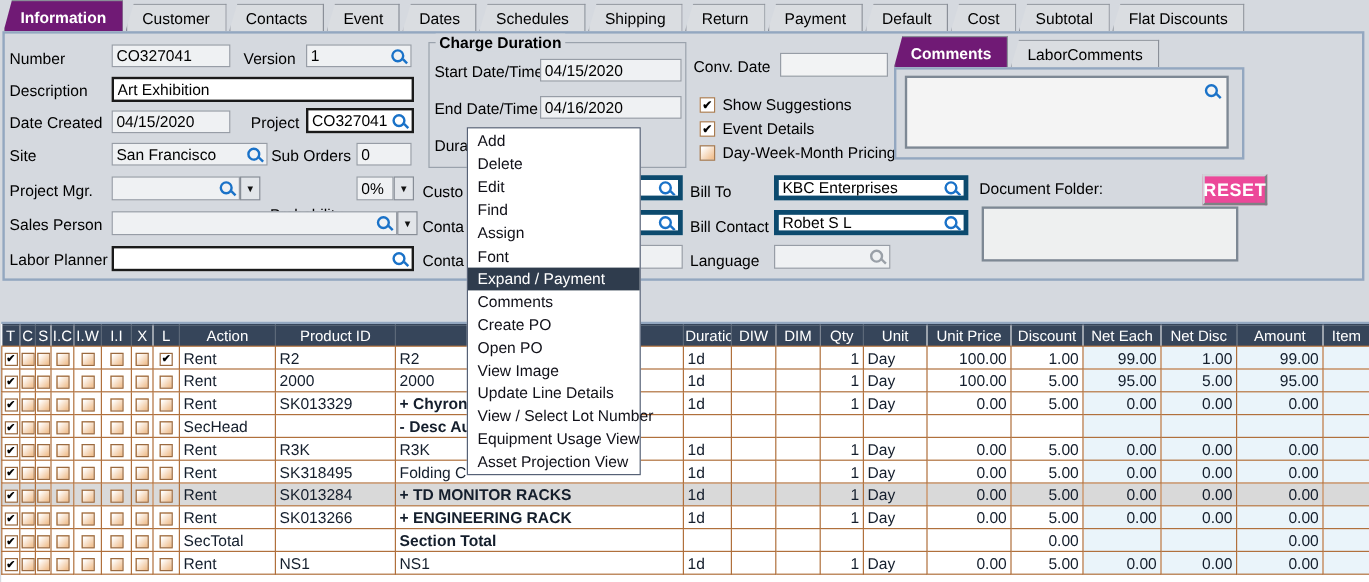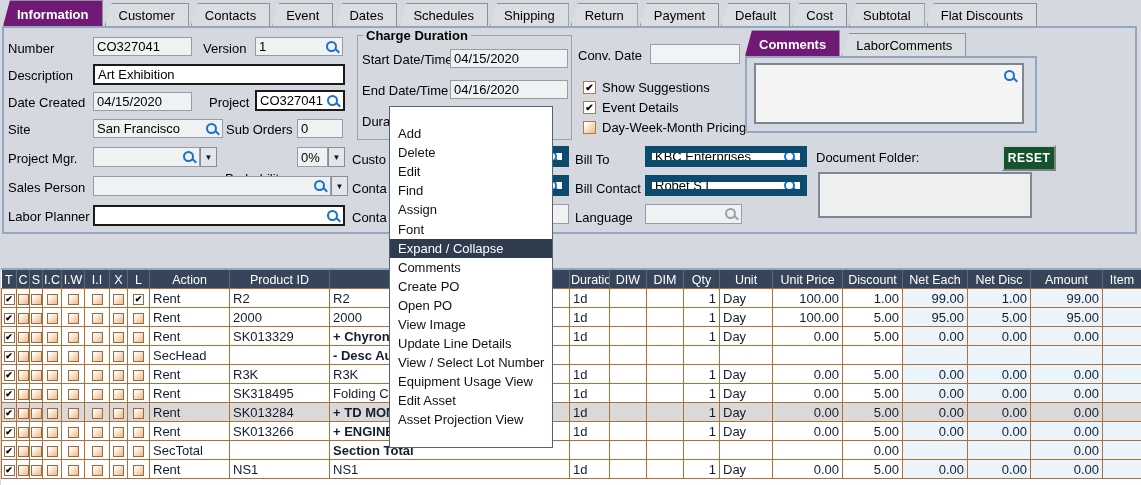--- a/index.html
+++ b/index.html
@@ -7,37 +7,37 @@
   
   .tabbar{position:absolute;display:flex;align-items:flex-end;}
   .tab{height:19px;padding:2px 13px 1px;background:#dadde1;border:1px solid #8a8f98;border-bottom:none;margin-right:2px;display:flex;align-items:center;clip-path:polygon(7px 0,100% 0,100% 100%,0 100%);white-space:nowrap;}
   .tab.active{background:#701a75;color:#fff;font-weight:bold;height:22px;}
   
   .mainpanel{position:absolute;left:2px;top:26px;width:1135px;height:208px;border:2px solid #93a7c0;box-sizing:border-box;}
   .lb{position:absolute;white-space:nowrap;}
   .fld{position:absolute;height:19px;background:#eff1f3;border:1px solid #979da6;box-sizing:border-box;display:flex;align-items:center;padding:0 3px;white-space:nowrap;overflow:hidden;}
   .fld .v{flex:1;overflow:hidden;white-space:nowrap;}
   .fld.white{background:#fff;border:2px solid #1a1a1a;}
-  .fld.bill{background:#fff;border:7px solid #0c4a6e;align-items:center;}
+  .fld.bill{background:#fff;border:4px solid #0c4a6e;align-items:center;}
   .arr{position:absolute;width:17px;height:20px;background:#e2e5e9;border:1px solid #878d96;box-sizing:border-box;display:flex;align-items:center;justify-content:center;font-size:8px;color:#111;}
   .mag{position:relative;width:14px;height:14px;flex:0 0 auto;display:inline-block;}
   .mag::before{content:"";position:absolute;left:1px;top:1px;width:7px;height:7px;border:2px solid #1a72c8;border-radius:50%;}
   .mag::after{content:"";position:absolute;left:10px;top:10px;width:5px;height:2px;background:#1a72c8;transform:rotate(45deg);}
   .mag.gray::before{border-color:#9aa0a8;}
   .mag.gray::after{background:#9aa0a8;}
   .gbox{position:absolute;border:1px solid #9aa2ac;}
   .gtitle{position:absolute;left:5px;top:-8px;background:#d5d9df;padding:0 3px;font-weight:bold;}
   .fck{width:13px;height:13px;border:1px solid #a87c52;background:linear-gradient(135deg,#ffffff 10%,#f0c091 90%);box-sizing:border-box;display:inline-flex;align-items:center;justify-content:center;font-size:10px;font-weight:bold;flex:0 0 auto;}
   .fck.on{background:#fff;}
   .ckrow{position:absolute;display:flex;align-items:center;gap:6px;}
   .subpanel{position:absolute;border:2px solid #93a7c0;box-sizing:border-box;}
   .tarea{position:absolute;background:#f4f5f4;border:2px solid #7d8894;box-sizing:border-box;}
-  .reset{position:absolute;background:#14532d;color:#fff;font-weight:bold;font-size:12px;border:2px outset #cfd3d8;display:flex;align-items:center;justify-content:center;letter-spacing:.5px;}
+  .reset{position:absolute;background:#ec4899;color:#fff;font-weight:bold;font-size:15px;border:2px outset #cfd3d8;display:flex;align-items:center;justify-content:center;letter-spacing:.5px;}
   
-  .menu{position:absolute;left:389px;top:106px;width:164px;background:#fff;border:1px solid #566176;z-index:20;padding:17px 0;box-sizing:border-box;}
+  .menu{position:absolute;left:389px;top:106px;width:145px;background:#fff;border:1px solid #566176;z-index:20;padding:1px 0;box-sizing:border-box;}
   .mi{height:19.1px;display:flex;align-items:center;padding-left:8px;white-space:nowrap;color:#101018;}
   .mi.hl{background:#2f3c4d;color:#fff;}
   
   .tablewrap{position:absolute;left:1px;top:268px;width:1140px;height:217px;background:#fff;border-top:2px solid #93a7c0;}
   table{border-collapse:collapse;table-layout:fixed;width:1139px;color:#141e2c;font-size:13px;}
   th{background:#36455a;color:#fff;font-weight:normal;font-size:12.5px;height:17px;border-right:1px solid #5c6878;border-bottom:1px solid #b0703c;border-top:1px solid #36455a;padding:0 1px;overflow:hidden;white-space:nowrap;text-align:center;}
   td{border:1px solid #b0703c;height:18px;padding:0 3px;overflow:hidden;white-space:nowrap;background:#fff;}
   td.r{text-align:right;}
   td.b{font-weight:bold;}
   td.blue{background:#eaf4fa;}
@@ -504,25 +504,24 @@
       </table>
   </div>
 
   <div class="menu">
       <div class="mi">Add</div>
       <div class="mi">Delete</div>
       <div class="mi">Edit</div>
       <div class="mi">Find</div>
       <div class="mi">Assign</div>
       <div class="mi">Font</div>
-      <div class="mi hl">Expand / Collapse</div>
+      <div class="mi hl">Expand / Payment</div>
       <div class="mi">Comments</div>
       <div class="mi">Create PO</div>
       <div class="mi">Open PO</div>
       <div class="mi">View Image</div>
       <div class="mi">Update Line Details</div>
       <div class="mi">View / Select Lot Number</div>
       <div class="mi">Equipment Usage View</div>
-      <div class="mi">Edit Asset</div>
       <div class="mi">Asset Projection View</div>
     </div>
 
 </div>
 
 </body></html>

